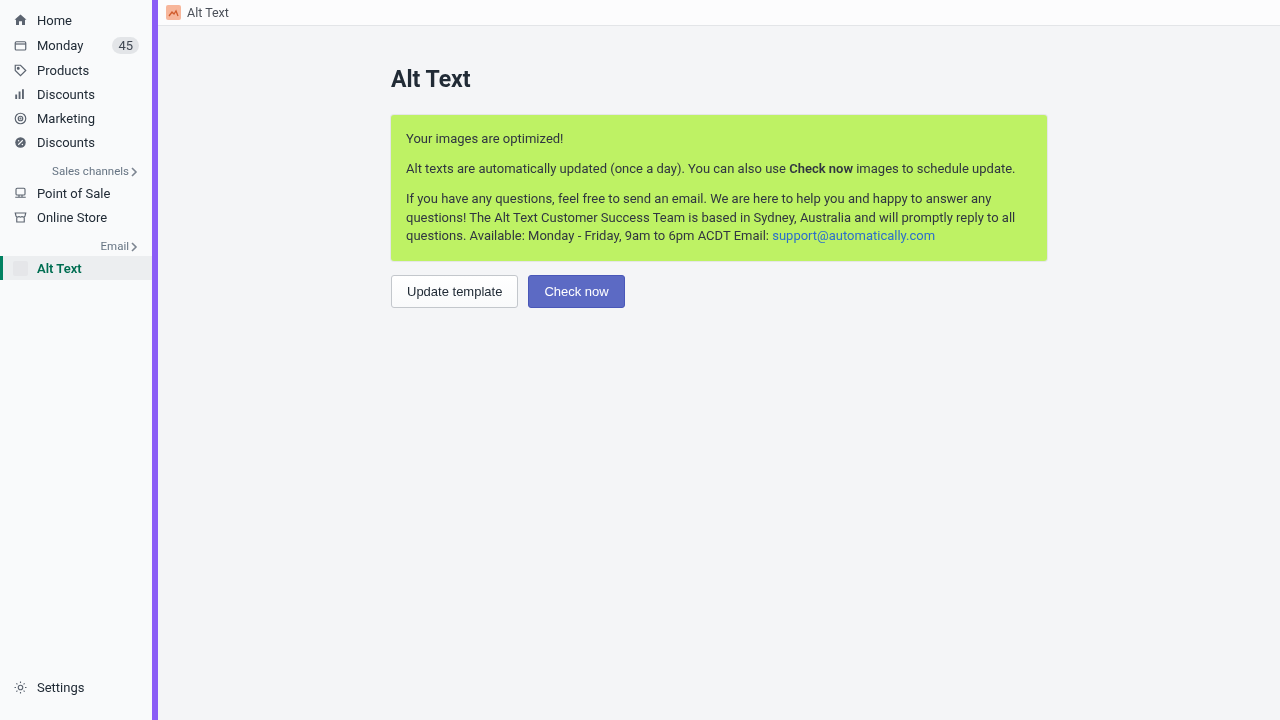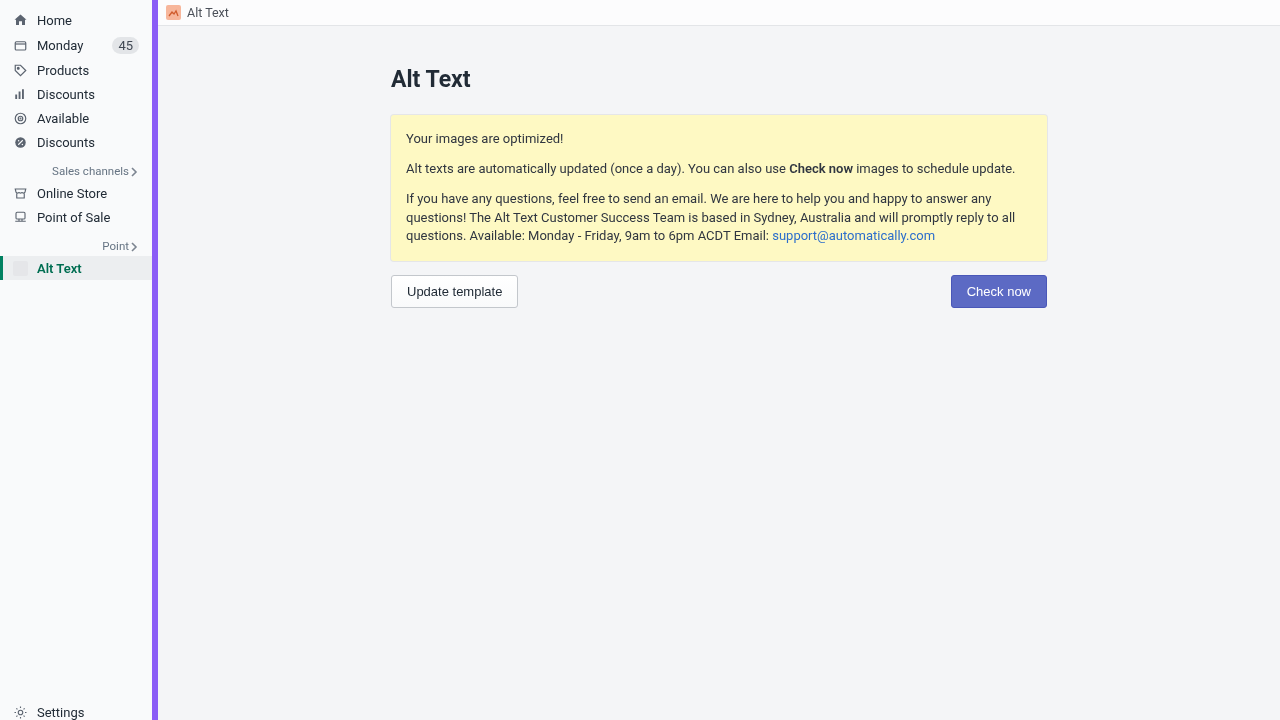--- a/index.html
+++ b/index.html
@@ -70,21 +70,21 @@
   }
   .nav-item.active::before {
     content: '';
     position: absolute;
     left: 0; top: 0; bottom: 0;
     width: 3px;
     background: #008060;
   }
   .nav-item.active .label { color:#006e52; }
   .sidebar-spacer { flex: 1; }
-  .settings-item { border-top: none; padding-bottom:0; }
+  .settings-item { border-top: none; padding-bottom:25px; }
 
   .main {
     flex: 1;
     display: flex;
     flex-direction: column;
   }
   .topbar {
     height: 26px;
     background: #fcfcfd;
     border-bottom: 1px solid #e3e5e8;
@@ -110,37 +110,37 @@
   }
   .page {
     width: 656px;
   }
   .page-title {
     font-size: 23px;
     font-weight: 700;
     margin-bottom: 22px;
   }
   .card {
-    background: #fef9c3;
+    background: #bef264;
     border-radius: 3px;
     box-shadow: 0 0 0 1px #e5e6e8;
     padding: 15px 15px;
     font-size: 13px;
     line-height: 1.45;
     color: #303640;
   }
   .card p { margin-bottom: 11px; }
   .card p:last-child { margin-bottom: 0; }
   .card a { color: #2c6ecb; text-decoration: none; }
   .card b { font-weight: 600; }
   .actions {
     margin-top: 14px;
     display: flex;
-    justify-content: space-between;
-    gap: 23px;
+    justify-content: flex-start;
+    gap: 10px;
   }
   .btn {
     font-size: 13px;
     padding: 8px 15px;
     border-radius: 3px;
     border: 1px solid #c3c7cc;
     background: linear-gradient(#fff, #f9fafb);
     cursor: pointer;
     color: #212b36;
   }
@@ -193,21 +193,21 @@
       <span class="label">Discounts</span>
     </div>
     <div class="nav-item">
       <span class="icon">
           <svg viewBox="0 0 20 20" width="15" height="15" fill="none" stroke="currentColor" stroke-width="1.6">
             <circle cx="10" cy="10" r="7"></circle>
             <circle cx="10" cy="10" r="3"></circle>
             <circle cx="10" cy="10" r="0.5" fill="currentColor"></circle>
           </svg>
         </span>
-      <span class="label">Available</span>
+      <span class="label">Marketing</span>
     </div>
     <div class="nav-item">
       <span class="icon">
           <svg viewBox="0 0 20 20" width="15" height="15" fill="currentColor">
             <circle cx="10" cy="10" r="7"></circle>
             <path d="M7 13l6-6" stroke="#f9fafb" stroke-width="1.5"></path>
             <circle cx="7.5" cy="7.5" r="1" fill="#f9fafb"></circle>
             <circle cx="12.5" cy="12.5" r="1" fill="#f9fafb"></circle>
           </svg>
         </span>
@@ -217,38 +217,38 @@
 
   <div class="section-header">
     <span>Sales channels</span>
     <span class="chev"><svg viewBox="0 0 10 10" width="10" height="10" fill="none" stroke="#7c8591" stroke-width="1.6">
           <path d="M3 1l4 4-4 4"></path>
         </svg></span>
   </div>
   <div class="nav-item">
     <span class="icon">
         <svg viewBox="0 0 20 20" width="15" height="15" fill="none" stroke="currentColor" stroke-width="1.5">
-          <path d="M3 4h14l-1 4c-.3 1-1 1.5-2 1.5s-1.8-.5-2-1.5c-.2 1-1 1.5-2 1.5s-1.8-.5-2-1.5c-.2 1-1 1.5-2 1.5s-1.7-.5-2-1.5L3 4z"></path>
-          <path d="M5 10v6h10v-6"></path>
+          <rect x="4" y="3" width="12" height="9" rx="1.5"></rect>
+          <path d="M3 15h14M8 12v3M12 12v3"></path>
         </svg>
       </span>
-    <span class="label">Online Store</span>
+    <span class="label">Point of Sale</span>
   </div>
   <div class="nav-item">
     <span class="icon">
         <svg viewBox="0 0 20 20" width="15" height="15" fill="none" stroke="currentColor" stroke-width="1.5">
-          <rect x="4" y="3" width="12" height="9" rx="1.5"></rect>
-          <path d="M3 15h14M8 12v3M12 12v3"></path>
+          <path d="M3 4h14l-1 4c-.3 1-1 1.5-2 1.5s-1.8-.5-2-1.5c-.2 1-1 1.5-2 1.5s-1.8-.5-2-1.5c-.2 1-1 1.5-2 1.5s-1.7-.5-2-1.5L3 4z"></path>
+          <path d="M5 10v6h10v-6"></path>
         </svg>
       </span>
-    <span class="label">Point of Sale</span>
+    <span class="label">Online Store</span>
   </div>
 
   <div class="section-header">
-    <span>Point</span>
+    <span>Email</span>
     <span class="chev"><svg viewBox="0 0 10 10" width="10" height="10" fill="none" stroke="#7c8591" stroke-width="1.6">
           <path d="M3 1l4 4-4 4"></path>
         </svg></span>
   </div>
   <div class="nav-item active">
     <span class="app-tile">
         <svg viewBox="0 0 15 15" width="15" height="15">
           <rect x="0" y="0" width="15" height="15" rx="2"></rect>
         </svg>
       </span>

